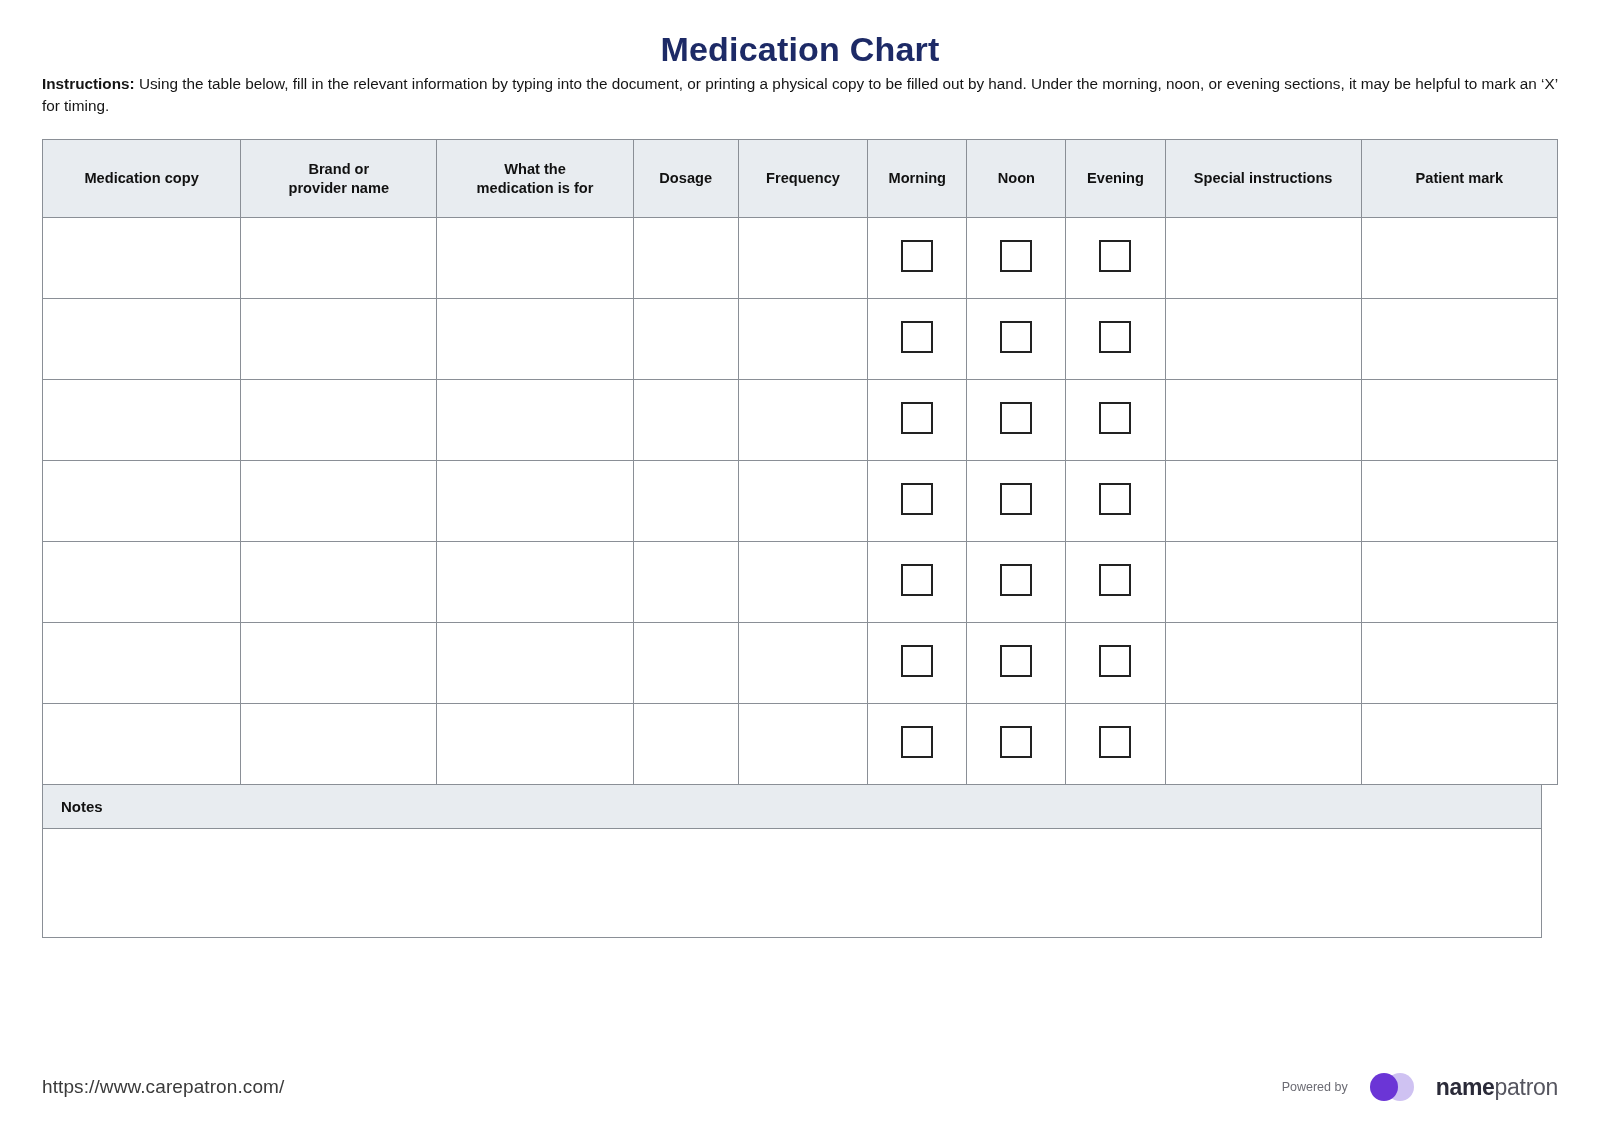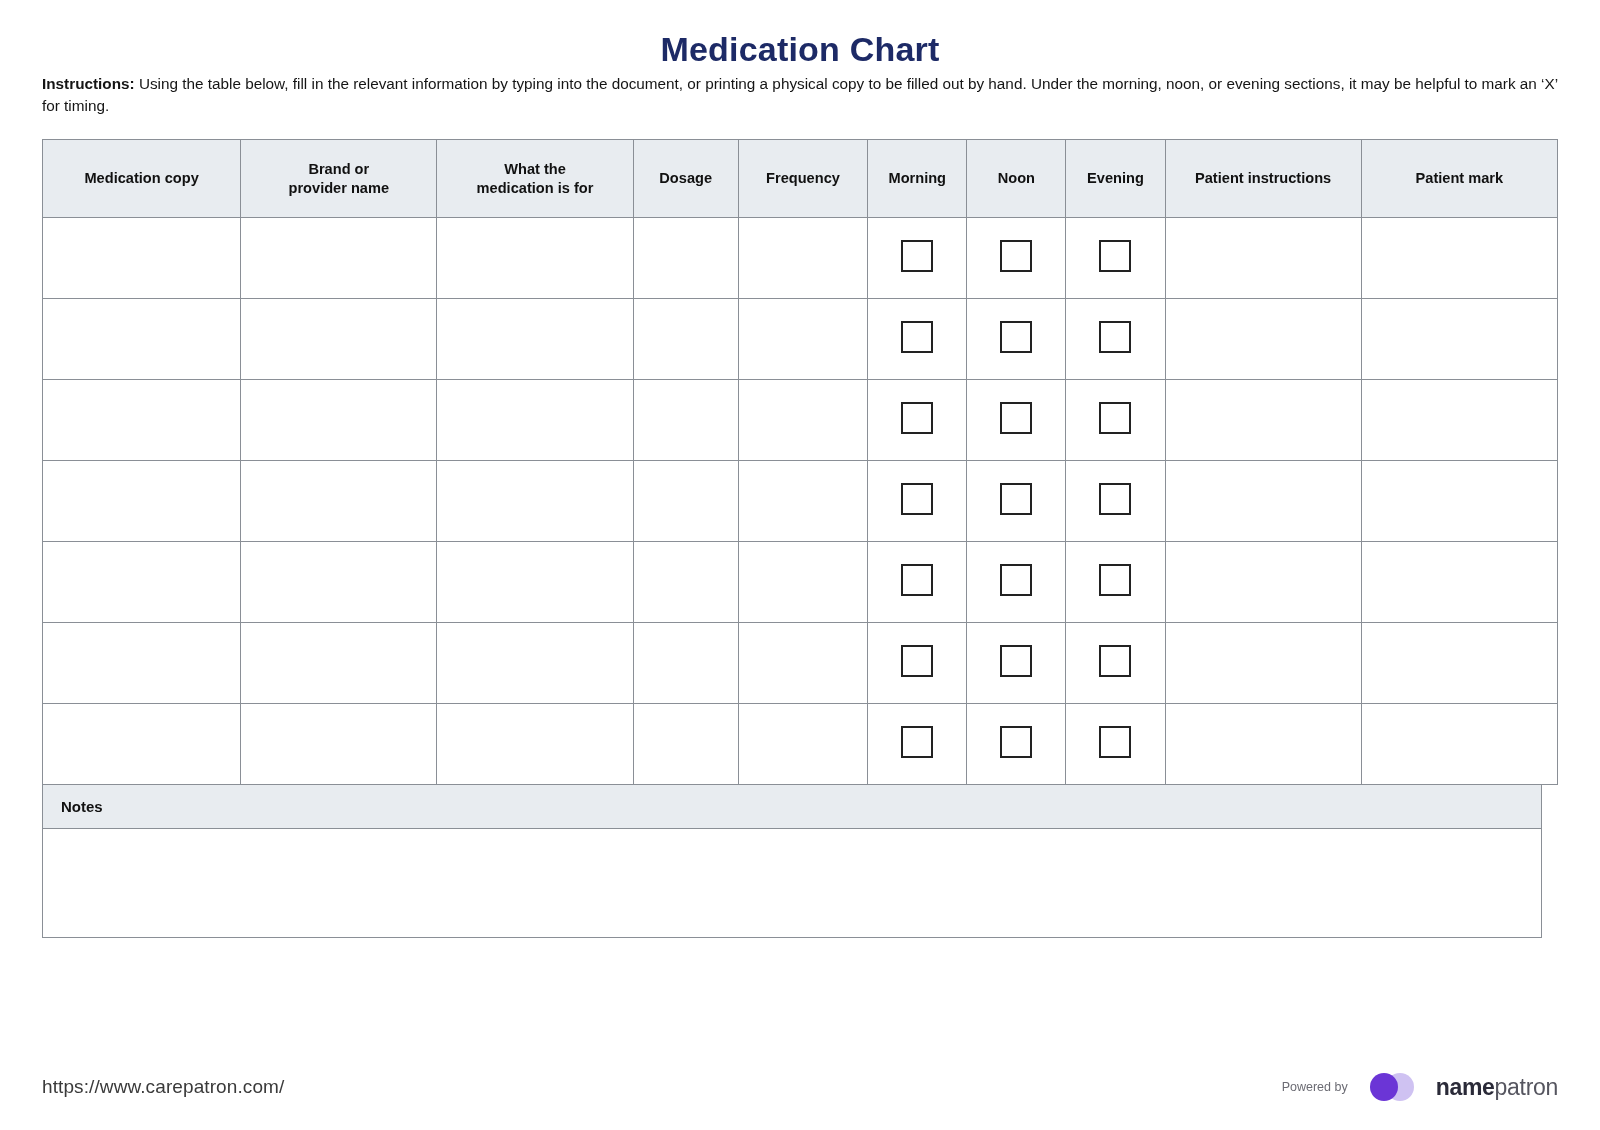--- a/index.html
+++ b/index.html
@@ -233,21 +233,21 @@
       <thead>
         <tr>
           <th>Medication copy</th>
           <th>Brand or<br>provider name</th>
           <th>What the<br>medication is for</th>
           <th>Dosage</th>
           <th>Frequency</th>
           <th>Morning</th>
           <th>Noon</th>
           <th>Evening</th>
-          <th>Patient instructions</th>
+          <th>Special instructions</th>
           <th>Patient mark</th>
         </tr>
       </thead>
       <tbody id="table-body">
           <tr>
             <td></td>
             <td></td>
             <td></td>
             <td></td>
             <td></td>

